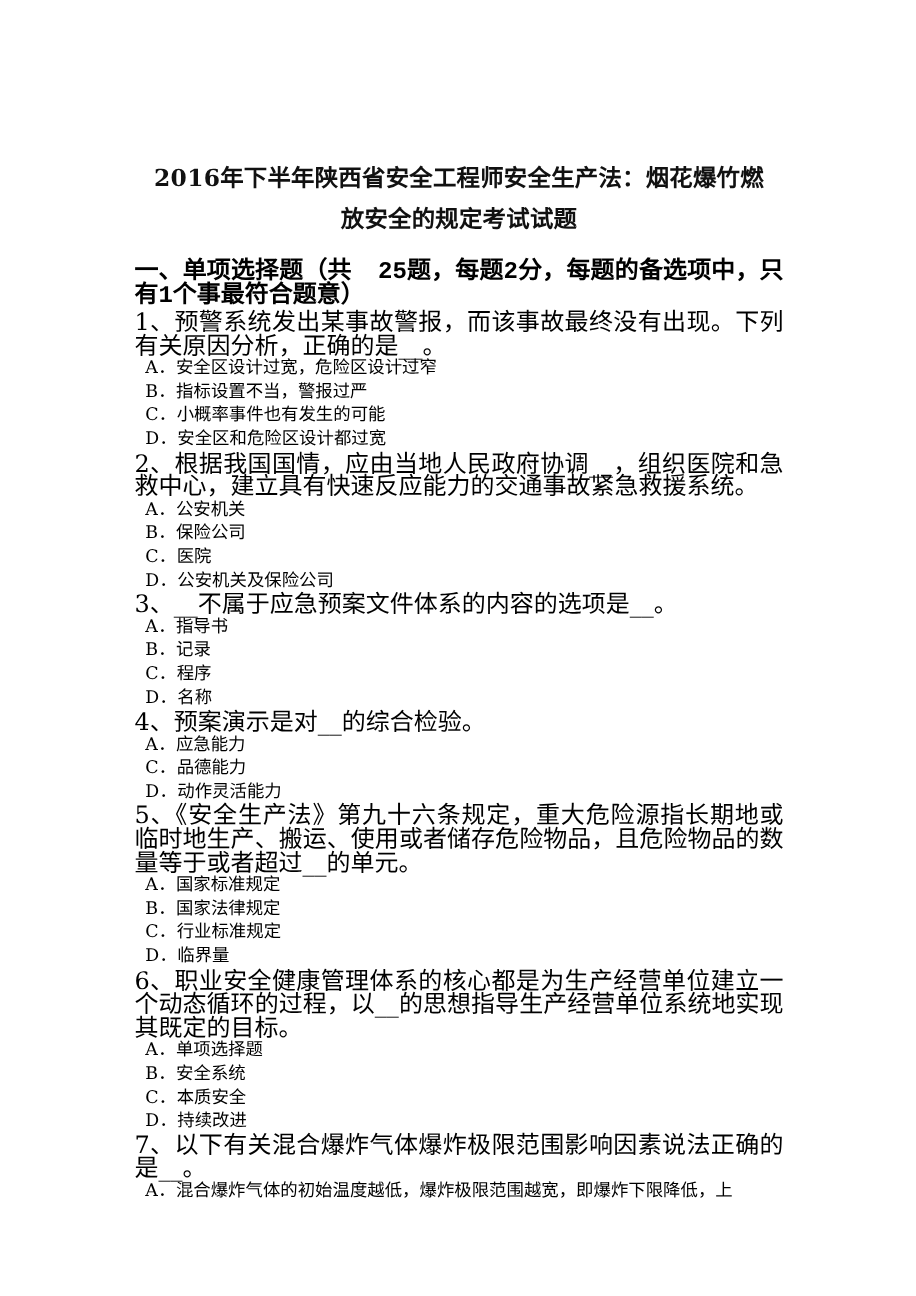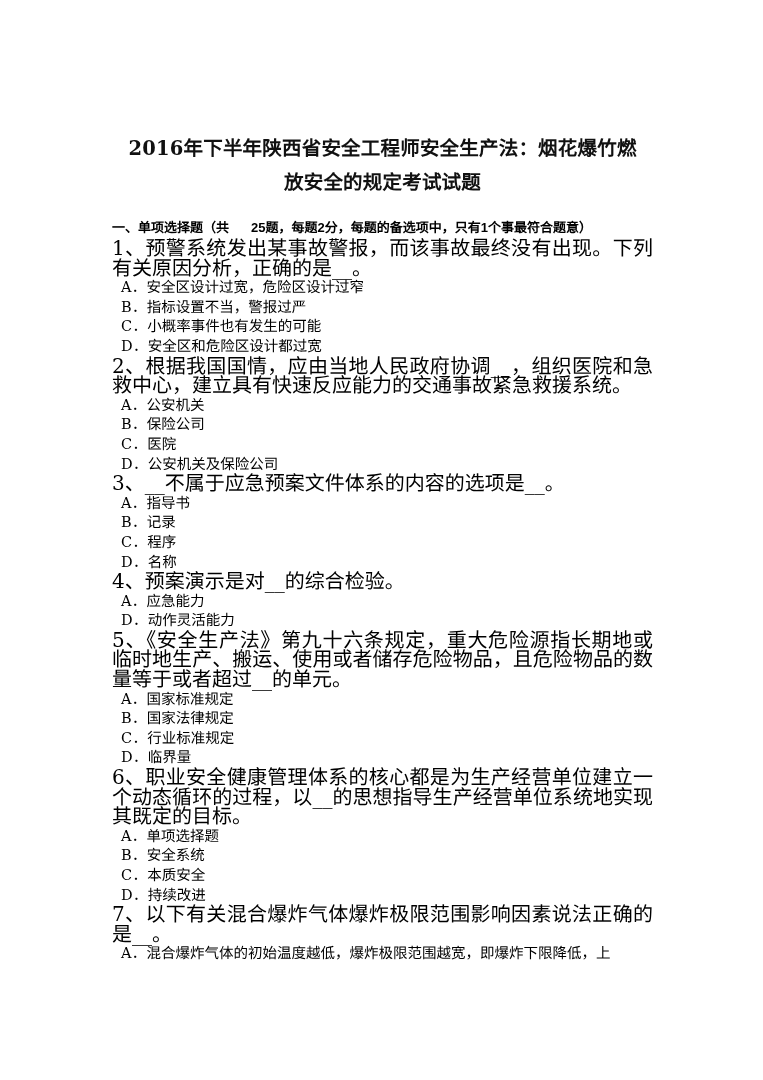--- a/index.html
+++ b/index.html
@@ -44,23 +44,23 @@
     letter-spacing: 0.2px;
     margin: 0 0 18px 0;
     color: #111;
   }
   .doc-title .line2 {
     display: block;
   }
 
   
   .section-heading {
-    font-family: Liberation Sans, sans-serif;
+    font-family: Liberation Mono, monospace;
     font-weight: bold;
-    font-size: 13px;
+    font-size: 20px;
     line-height: 20px;
     margin: 0 0 1px 0;
     text-align: justify;
     text-justify: inter-ideograph;
   }
   .section-heading .wide-gap {
     display: inline-block;
     width: 22px;
   }
 
@@ -134,20 +134,21 @@
             <li class="q-option"><span class="opt-letter">A．</span><span>指导书</span></li>
             <li class="q-option"><span class="opt-letter">B．</span><span>记录</span></li>
             <li class="q-option"><span class="opt-letter">C．</span><span>程序</span></li>
             <li class="q-option"><span class="opt-letter">D．</span><span>名称</span></li>
           </ul>
         </div>
         <div class="question-block">
           <p class="q-stem"><span>4、</span><span>预案演示是对__的综合检验。</span></p>
           <ul class="q-options">
             <li class="q-option"><span class="opt-letter">A．</span><span>应急能力</span></li>
+            <li class="q-option"><span class="opt-letter">C．</span><span>品德能力</span></li>
             <li class="q-option"><span class="opt-letter">D．</span><span>动作灵活能力</span></li>
           </ul>
         </div>
         <div class="question-block">
           <p class="q-stem"><span>5、</span><span>《安全生产法》第九十六条规定，重大危险源指长期地或临时地生产、搬运、使用或者储存危险物品，且危险物品的数量等于或者超过__的单元。</span></p>
           <ul class="q-options">
             <li class="q-option"><span class="opt-letter">A．</span><span>国家标准规定</span></li>
             <li class="q-option"><span class="opt-letter">B．</span><span>国家法律规定</span></li>
             <li class="q-option"><span class="opt-letter">C．</span><span>行业标准规定</span></li>
             <li class="q-option"><span class="opt-letter">D．</span><span>临界量</span></li>

